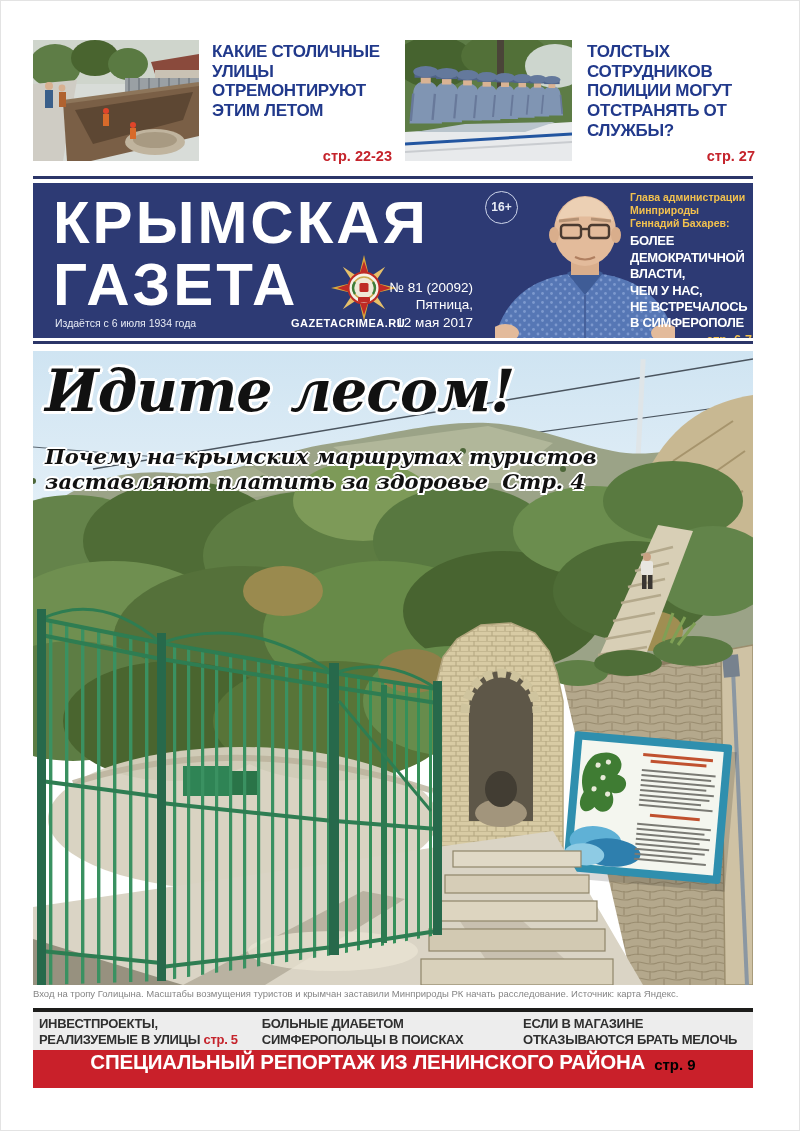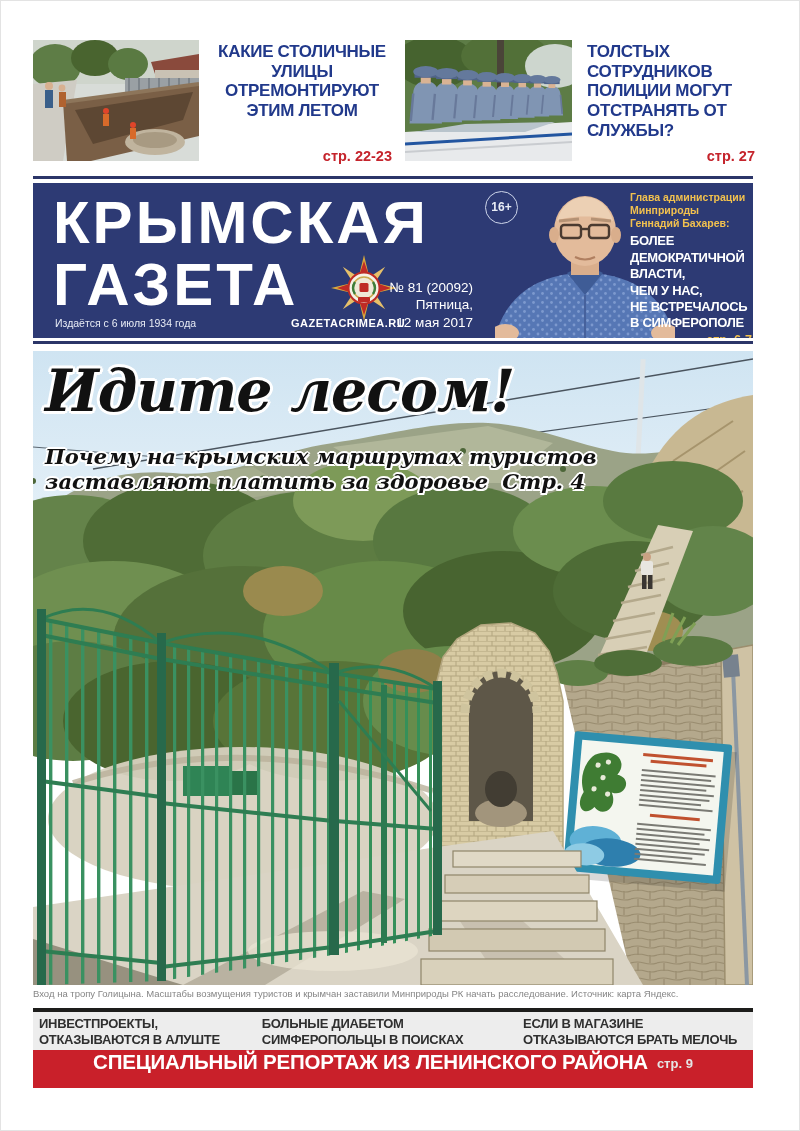--- a/index.html
+++ b/index.html
@@ -3,21 +3,21 @@
 <meta charset="utf-8">
 <style>
   html,body{margin:0;padding:0;background:#fff;}
   .page{position:relative;width:800px;height:1131px;background:#ffffff;overflow:hidden;
         font-family:"Liberation Sans",sans-serif;box-shadow:inset 0 0 0 1px #e3e3e3;}
   
   .teaser-photo{position:absolute;top:40px;overflow:hidden;}
   .tp-left{left:33px;width:166px;height:121px;}
   .tp-right{left:405px;width:167px;height:121px;}
   .teaser-text{position:absolute;top:42px;height:120px;}
-  .tt-left{left:212px;width:180px;text-align:center;}
+  .tt-left{left:212px;width:180px;}
   .tt-right{left:587px;width:168px;}
   .teaser-title{font-size:17px;font-weight:bold;line-height:1.16;letter-spacing:-0.3px;color:#21398b;}
   .teaser-page{position:absolute;right:0;bottom:-2px;font-size:14.5px;font-weight:bold;color:#c5242c;}
   
   .rule-navy{position:absolute;left:33px;width:720px;height:3px;background:#2b3568;}
   .rule-black{position:absolute;left:33px;width:720px;height:4px;background:#1d1d1b;}
   
   .masthead{position:absolute;left:33px;top:183px;width:720px;height:155px;background:#2d3a74;overflow:hidden;}
   .mast-title{position:absolute;left:20px;color:#fff;font-weight:bold;font-size:60px;line-height:1;letter-spacing:3px;}
   .mt1{top:10px;}
@@ -49,21 +49,21 @@
   .bottom-teasers{position:absolute;left:33px;top:1012px;width:720px;height:38px;background:#ededed;
                   display:flex;box-sizing:border-box;padding:4px 6px 0 6px;}
   .bt-col{font-size:13px;font-weight:bold;line-height:1.22;letter-spacing:-0.3px;color:#2f2f2f;}
   .bt-1{width:218px;margin-right:16px;}
   .bt-2{width:248px;margin-right:26px;}
   .bt-3{width:236px;}
   .red{color:#c5242c;}
   .red-banner{position:absolute;left:33px;top:1050px;width:720px;height:38px;background:#c9202a;
               display:flex;align-items:flex-start;justify-content:center;}
   .banner-text{color:#fff;font-size:20.5px;font-weight:bold;letter-spacing:-0.2px;}
-  .banner-page{color:#e5e5e5;font-size:13px;font-weight:bold;margin-left:9px;margin-top:6px;}
+  .banner-page{color:#000000;font-size:15px;font-weight:bold;margin-left:9px;margin-top:6px;}
 </style>
 </head>
 <body>
 
 <div class="page">
 
   <div class="teaser-photo tp-left">
     <svg width="166" height="121" viewBox="0 0 166 121">
       <rect width="166" height="121" fill="#d8dcd8"></rect>
       <rect y="0" width="166" height="44" fill="#cfd5cc"></rect>
@@ -402,21 +402,21 @@
     <h1 class="headline">Идите лесом!</h1>
     <p class="subtitle"><span>Почему на крымских маршрутах туристов</span><br>
       <span>заставляют платить за здоровье</span><span class="pageref">Стр. 4</span></p>
   </div>
 
   <p class="caption">Вход на тропу Голицына. Масштабы возмущения туристов и крымчан заставили Минприроды РК начать расследование. Источник: карта Яндекс.</p>
 
   <div class="rule-black" style="top:1008px;"></div>
 
   <div class="bottom-teasers">
-    <div class="bt-col bt-1"><span>ИНВЕСТПРОЕКТЫ, ОТКАЗЫВАЮТСЯ В АЛУШТЕ</span> <span class="red">стр. 5</span></div>
+    <div class="bt-col bt-1"><span>ИНВЕСТПРОЕКТЫ, РЕАЛИЗУЕМЫЕ В УЛИЦЫ</span> <span class="red">стр. 5</span></div>
     <div class="bt-col bt-2"><span>БОЛЬНЫЕ ДИАБЕТОМ СИМФЕРОПОЛЬЦЫ В ПОИСКАХ ИНСУЛИНА</span> <span class="red">стр. 8</span></div>
     <div class="bt-col bt-3"><span>ЕСЛИ В МАГАЗИНЕ ОТКАЗЫВАЮТСЯ БРАТЬ МЕЛОЧЬ</span> <span class="red">стр. 21</span></div>
   </div>
 
   <div class="red-banner">
     <span class="banner-text">СПЕЦИАЛЬНЫЙ РЕПОРТАЖ ИЗ ЛЕНИНСКОГО РАЙОНА</span>
     <span class="banner-page">стр. 9</span>
   </div>
 
 </div>

